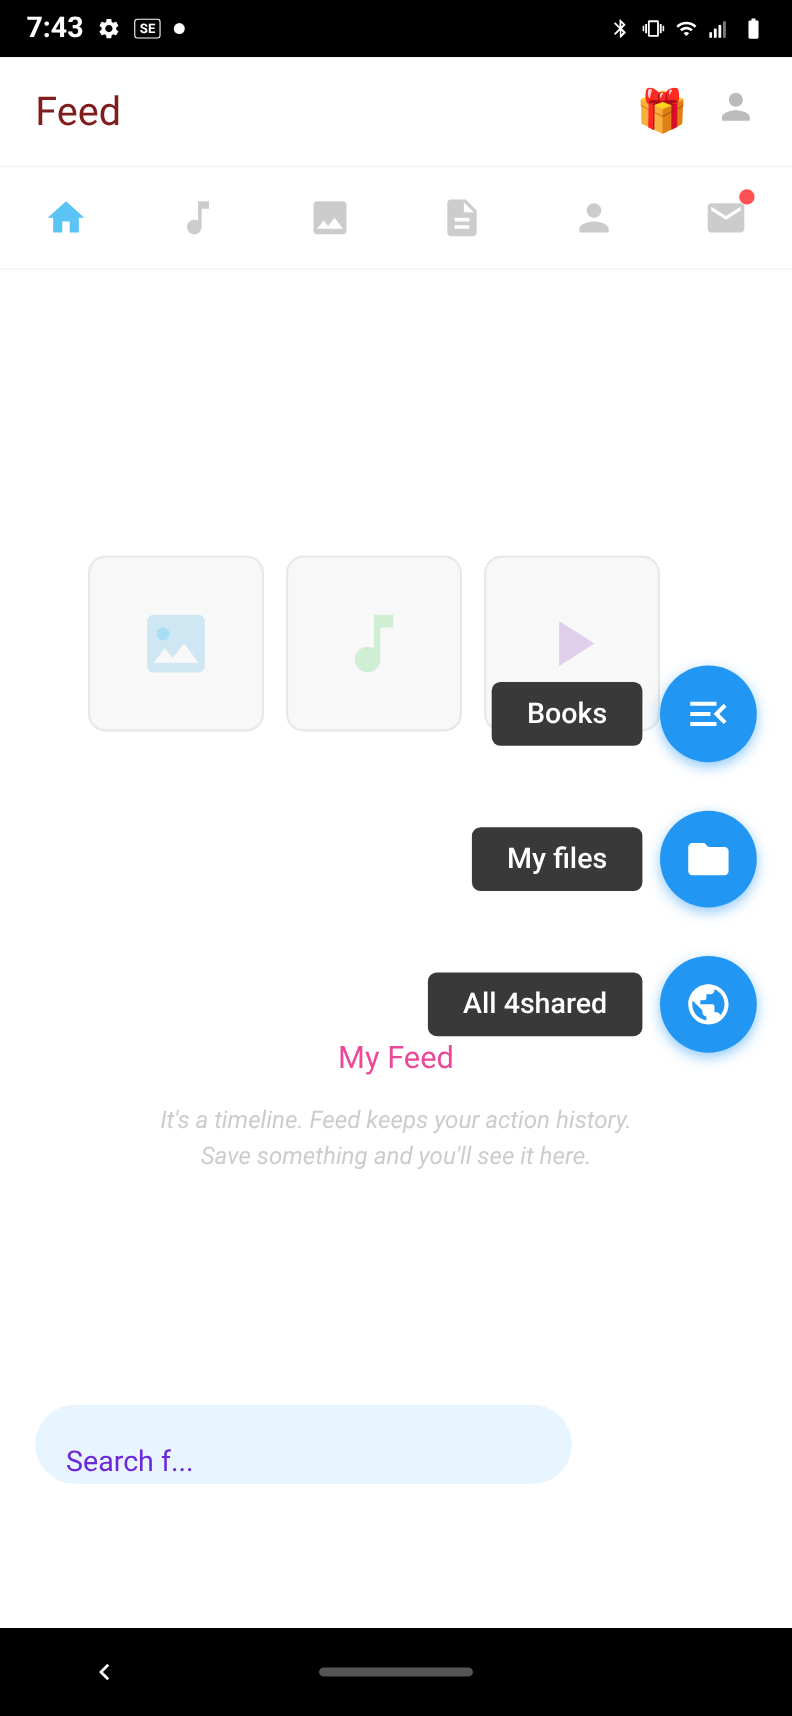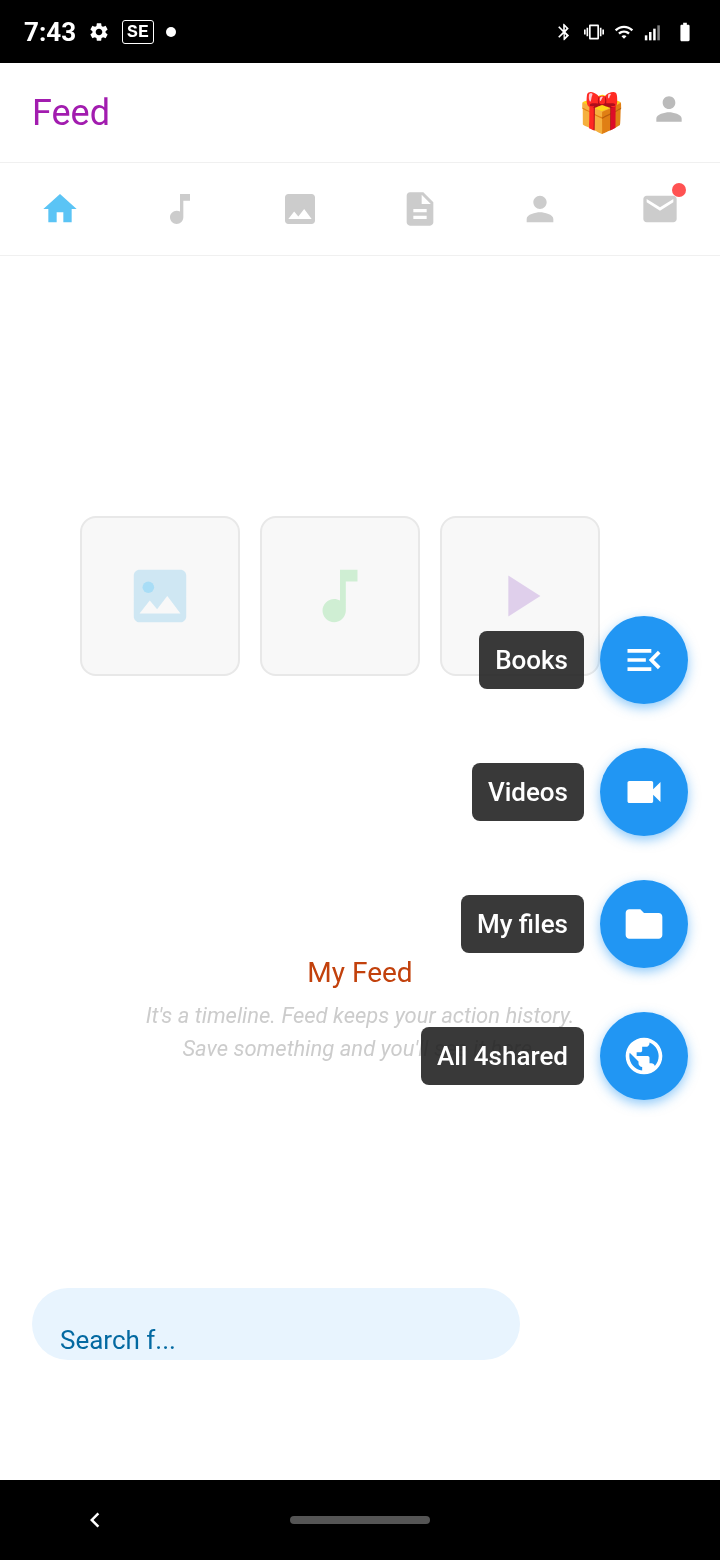--- a/index.html
+++ b/index.html
@@ -8,21 +8,21 @@
       width: 720px;
       min-height: 1560px;
       background: #fff;
       font-family: 'Roboto', Arial, sans-serif;
       overflow-x: hidden;
     }
 
     
     .status-bar {
       background: #000;
-      height: 63px;
+      height: 52px;
       display: flex;
       align-items: center;
       justify-content: space-between;
       padding: 0 24px;
       color: #fff;
     }
     .status-left {
       display: flex;
       align-items: center;
       gap: 12px;
@@ -40,21 +40,21 @@
       height: 100px;
       display: flex;
       align-items: center;
       justify-content: space-between;
       padding: 0 32px;
       background: #fff;
       border-bottom: 1px solid #f0f0f0;
     }
     .app-bar-title {
       font-size: 36px;
-      color: #a21caf;
+      color: #7f1d1d;
       font-weight: 400;
     }
     .app-bar-icons {
       display: flex;
       align-items: center;
       gap: 24px;
     }
     .app-bar-icon {
       font-size: 34px;
       color: #aaa;
@@ -129,41 +129,41 @@
     
     .feed-text {
       position: absolute;
       top: 700px;
       left: 0;
       right: 0;
       text-align: center;
     }
     .feed-title {
       font-size: 28px;
-      color: #c2410c;
+      color: #ec4899;
       font-weight: 400;
-      margin-bottom: 10px;
+      margin-bottom: 24px;
     }
     .feed-subtitle {
       font-size: 22px;
       color: #ccc;
       line-height: 1.5;
       font-style: italic;
     }
     .fab-item {
       display: flex;
       align-items: center;
       gap: 16px;
     }
     .fab-label {
       background: rgba(30,30,30,0.88);
       color: #fff;
       font-size: 26px;
       font-weight: 500;
-      padding: 14px 16px;
+      padding: 14px 32px;
       border-radius: 8px;
     }
     .fab-btn {
       width: 88px;
       height: 88px;
       border-radius: 50%;
       background: #2196f3;
       display: flex;
       align-items: center;
       justify-content: center;
@@ -185,21 +185,21 @@
       right: 200px;
       height: 72px;
       background: #e8f4fe;
       border-radius: 36px;
       display: flex;
       align-items: center;
       padding: 0 28px;
     }
     .search-text {
       font-size: 26px;
-      color: #0369a1;
+      color: #6d28d9;
       font-weight: 400;
       margin-top: 32px;
     }
 
     
     .bottom-nav {
       position: fixed;
       bottom: 0;
       width: 720px;
       height: 80px;
@@ -225,21 +225,21 @@
   </style>
 </head>
 <body>
 
 <div class="status-bar">
   <div class="status-left">
     <span>7:43</span>
     <svg width="22" height="22" viewBox="0 0 24 24" fill="white">
         <path d="M19.14,12.94c0.04-0.3,0.06-0.61,0.06-0.94c0-0.32-0.02-0.64-0.07-0.94l2.03-1.58c0.18-0.14,0.23-0.41,0.12-0.61 l-1.92-3.32c-0.12-0.22-0.37-0.29-0.59-0.22l-2.39,0.96c-0.5-0.38-1.03-0.7-1.62-0.94L14.4,2.81c-0.04-0.24-0.24-0.41-0.48-0.41 h-3.84c-0.24,0-0.43,0.17-0.47,0.41L9.25,5.35C8.66,5.59,8.12,5.92,7.63,6.29L5.24,5.33c-0.22-0.08-0.47,0-0.59,0.22L2.74,8.87 C2.62,9.08,2.66,9.34,2.86,9.48l2.03,1.58C4.84,11.36,4.8,11.69,4.8,12s0.02,0.64,0.07,0.94l-2.03,1.58 c-0.18,0.14-0.23,0.41-0.12,0.61l1.92,3.32c0.12,0.22,0.37,0.29,0.59,0.22l2.39-0.96c0.5,0.38,1.03,0.7,1.62,0.94l0.36,2.54 c0.05,0.24,0.24,0.41,0.48,0.41h3.84c0.24,0,0.44-0.17,0.47-0.41l0.36-2.54c0.59-0.24,1.13-0.56,1.62-0.94l2.39,0.96 c0.22,0.08,0.47,0,0.59-0.22l1.92-3.32c0.12-0.22,0.07-0.47-0.12-0.61L19.14,12.94z M12,15.6c-1.98,0-3.6-1.62-3.6-3.6 s1.62-3.6,3.6-3.6s3.6,1.62,3.6,3.6S13.98,15.6,12,15.6z"></path>
       </svg>
-    <span style="font-size:18px;border:1px solid white;padding:1px 4px;border-radius:3px;font-family:Liberation Mono, monospace;">SE</span>
+    <span style="font-size:12px;border:1px solid white;padding:1px 4px;border-radius:3px;">SE</span>
     <span style="width:10px;height:10px;background:#fff;border-radius:50%;display:inline-block;"></span>
   </div>
   <div class="status-right">
     <svg width="20" height="20" viewBox="0 0 24 24" fill="white">
         <path d="M17.71,7.71L12,2h-1v7.59L6.41,5 5,6.41l5.59,5.59L5,17.59L6.41,19l5-5V22h1l5.71-5.71l-4.3-4.29L17.71,7.71z M13,5.83l1.88,1.88L13,9.59V5.83z M14.88,16.29L13,18.17v-3.76L14.88,16.29z"></path>
       </svg>
     <svg width="20" height="20" viewBox="0 0 24 24" fill="white">
         <path d="M0 15h2V9H0v6zm3 2h2V7H3v10zm19-8v6h2V9h-2zm-3 8h2V7h-2v10zM16.5 3h-9C6.67 3 6 3.67 6 4.5v15c0 .83.67 1.5 1.5 1.5h9c.83 0 1.5-.67 1.5-1.5v-15c0-.83-.67-1.5-1.5-1.5zM16 19H8V5h8v14z"></path>
       </svg>
     <svg width="20" height="20" viewBox="0 0 24 24" fill="white">
@@ -337,28 +337,20 @@
     <div class="fab-item">
       <div class="fab-label">Books</div>
       <div class="fab-btn">
         <svg viewBox="0 0 24 24" fill="white">
             <path d="M3 18h13v-2H3v2zm0-5h10v-2H3v2zm0-7v2h13V6H3zm18 9.59L17.42 12 21 8.41 19.59 7l-5 5 5 5L21 15.59z"></path>
           </svg>
       </div>
     </div>
 
 
-    <div class="fab-item">
-      <div class="fab-label">Videos</div>
-      <div class="fab-btn">
-        <svg viewBox="0 0 24 24" fill="white">
-            <path d="M17 10.5V7c0-.55-.45-1-1-1H4c-.55 0-1 .45-1 1v10c0 .55.45 1 1 1h12c.55 0 1-.45 1-1v-3.5l4 4v-11l-4 4z"></path>
-          </svg>
-      </div>
-    </div>
 
 
     <div class="fab-item">
       <div class="fab-label">My files</div>
       <div class="fab-btn">
         <svg viewBox="0 0 24 24" fill="white">
             <path d="M10 4H4c-1.1 0-1.99.9-1.99 2L2 18c0 1.1.9 2 2 2h16c1.1 0 2-.9 2-2V8c0-1.1-.9-2-2-2h-8l-2-2z"></path>
           </svg>
       </div>
     </div>

